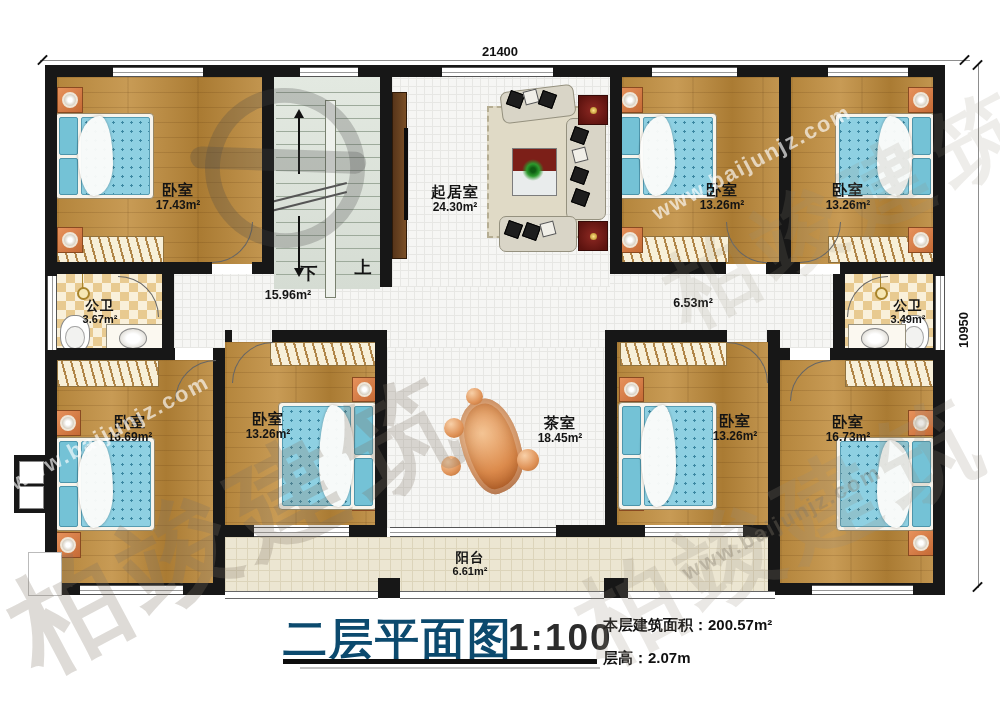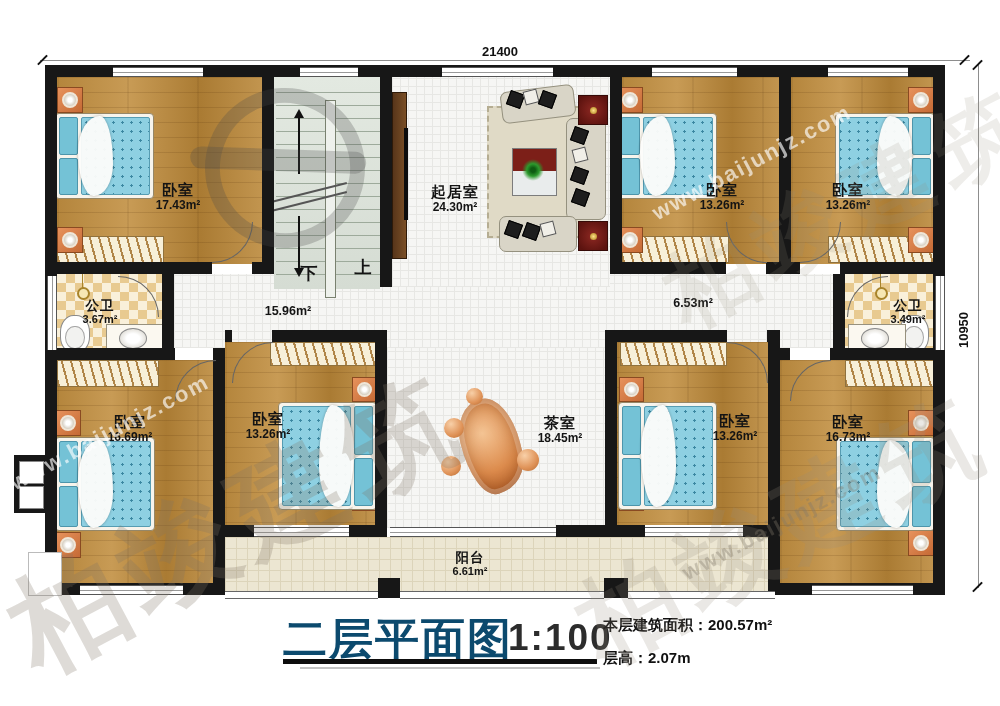--- a/index.html
+++ b/index.html
@@ -344,21 +344,21 @@
     <div class="ar">13.26m²</div>
   </div>
   <div class="rlabel" style="left:848px;top:429px;">
     <div class="nm">卧室</div>
     <div class="ar">16.73m²</div>
   </div>
   <div class="rlabel small" style="left:470px;top:564px;">
     <div class="nm">阳台</div>
     <div class="ar">6.61m²</div>
   </div>
-  <div class="arealabel" style="left:288px;top:311px;">15.96m²</div>
+  <div class="arealabel" style="left:288px;top:295px;">15.96m²</div>
   <div class="arealabel" style="left:693px;top:303px;">6.53m²</div>
   <div class="updown" style="left:309px;top:273px;">下</div>
   <div class="updown" style="left:363px;top:267px;">上</div>
 
   <div class="dimline" style="left:40px;top:60px;width:930px;height:1px;"></div>
   <div class="tick" style="left:36px;top:59px;"></div>
   <div class="tick" style="left:958px;top:59px;"></div>
   <div class="dimlabel" style="left:500px;top:44px;transform:translateX(-50%);">21400</div>
   <div class="dimline" style="left:978px;top:65px;width:1px;height:523px;"></div>
   <div class="tick" style="left:971px;top:64px;"></div>

